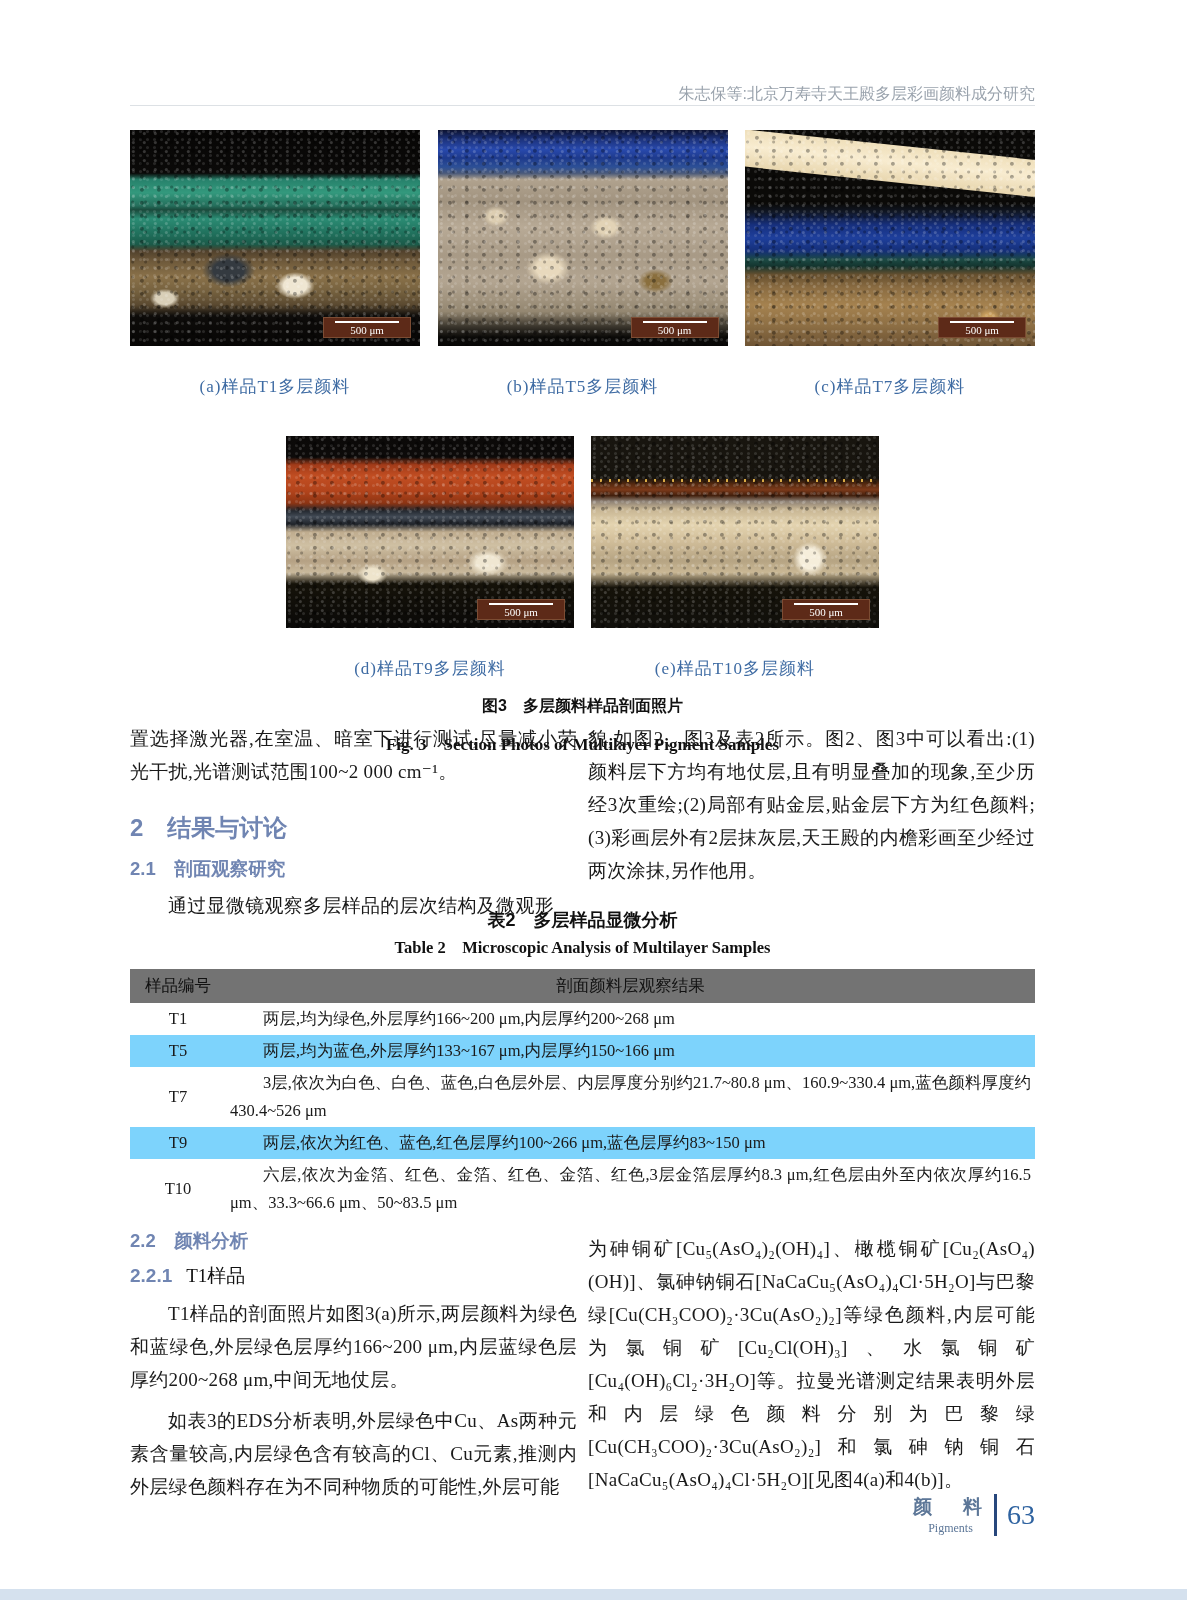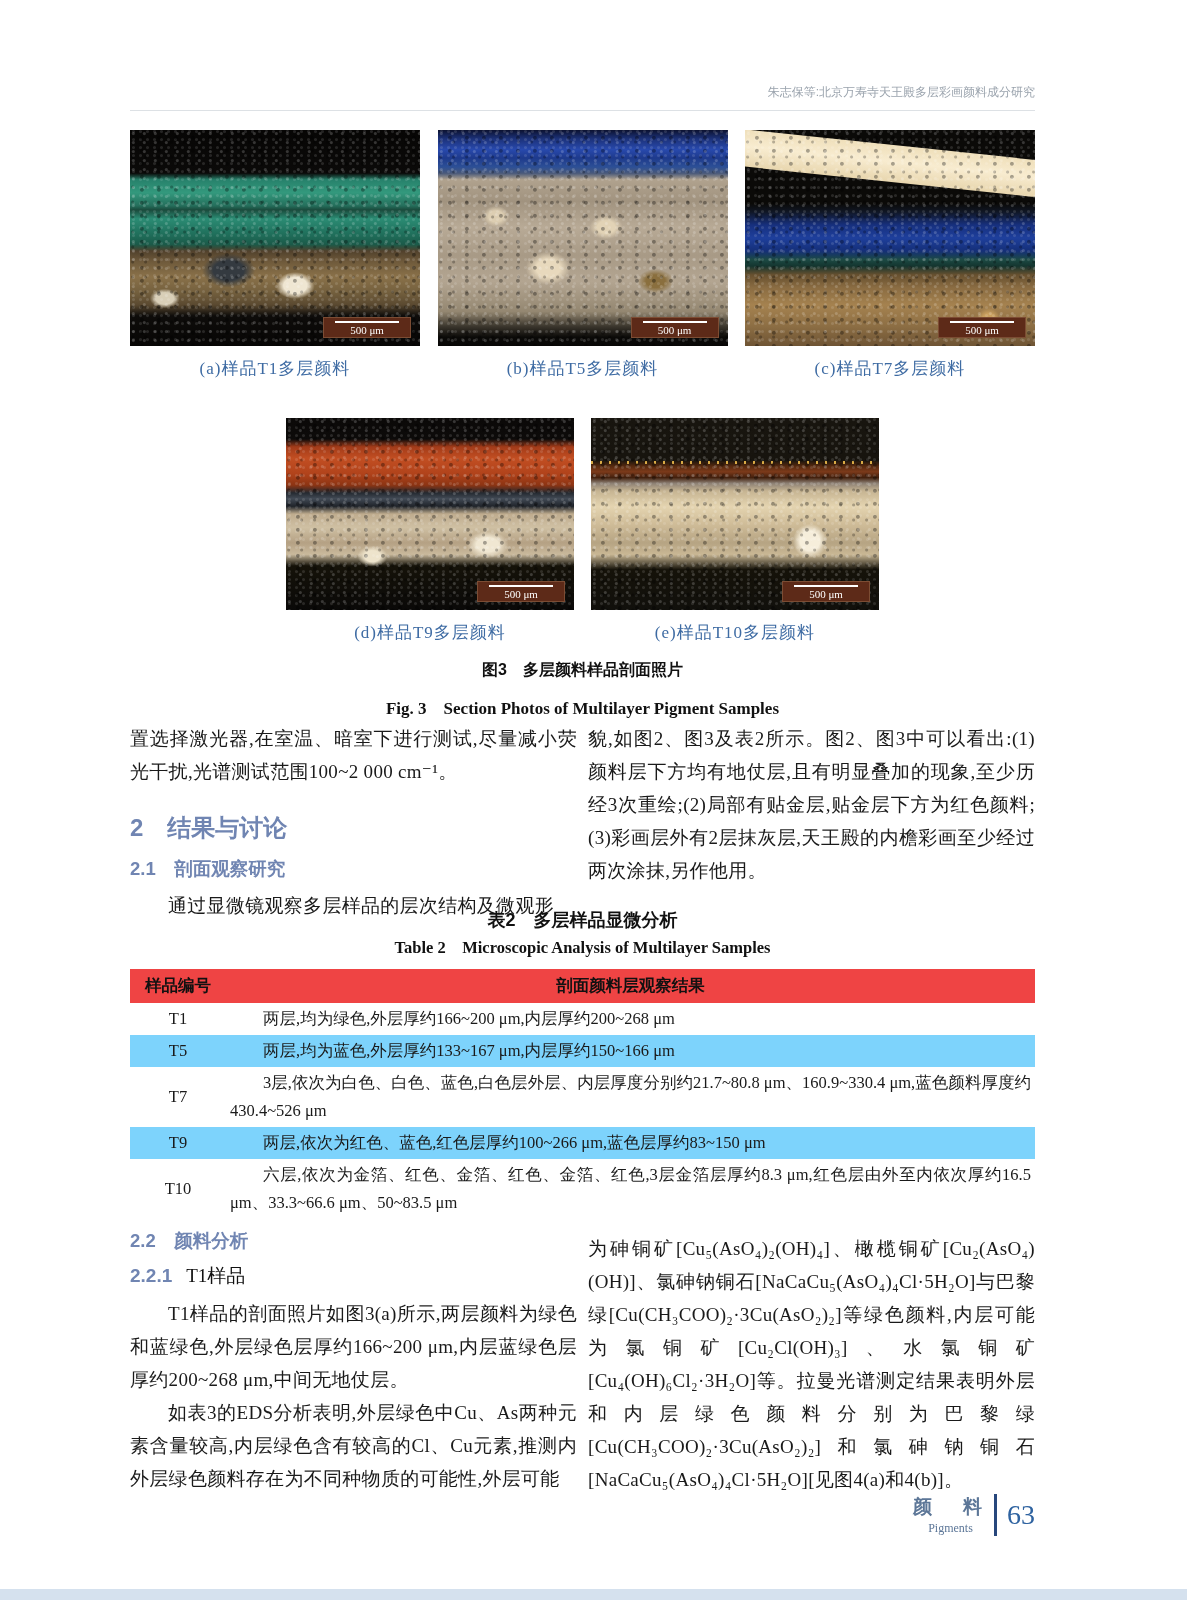--- a/index.html
+++ b/index.html
@@ -5,22 +5,22 @@
   html,body { margin:0; padding:0; background:#ffffff; }
   .page {
     position:relative; width:1187px; height:1600px; margin:0 auto;
     background:#ffffff; overflow:hidden;
     font-family:"Liberation Serif","DejaVu Serif",serif;
     color:#1a1a1a;
   }
   
   .running-head {
     position:absolute; top:84px; left:130px; width:905px;
-    text-align:right; font-size:12px; color:#9aa3ad;
-    padding-bottom:9px; border-bottom:1px solid #dde1e5;
+    text-align:right; font-size:16px; color:#9aa3ad;
+    border-bottom:1px solid #dde1e5;
     font-family:"Liberation Sans","DejaVu Sans",sans-serif;
   }
   
   .figs { position:absolute; top:130px; left:130px; width:905px; }
   .fig-row1 { display:flex; justify-content:space-between; }
   .fig-row2 { display:flex; justify-content:center; gap:17px; margin-top:38px; }
   .fig-cell { display:flex; flex-direction:column; align-items:center; }
   .ph { position:relative; overflow:hidden; background:#0a0908; }
   .ph-size1 { width:290px; height:216px; }
   .ph-size2 { width:288px; height:192px; }
@@ -59,45 +59,45 @@
     linear-gradient(180deg,#18150f 0%,#17140e 22%,#55290f 25%,#7c3a1a 28%,#43200d 31%,#8c8074 34%,#c6b492 38%,#e4d4b0 46%,#d0bd99 55%,#b6a483 65%,#c9b794 71%,#151209 79%,#11100c 100%); }
   .e-gold { position:absolute; top:22.5%; left:0; width:100%; height:3px;
     background:repeating-linear-gradient(90deg, rgba(226,178,72,.95) 0 2px, rgba(226,178,72,0) 2px 9px); }
   .scalebar {
     position:absolute; right:9px; bottom:8px; width:88px; height:21px; z-index:3;
     background:#5d2a18; border:1px solid #7c4c33; box-sizing:border-box;
   }
   .scalebar .line { display:block; height:2px; background:#ffffff; margin:3px 11px 1px; }
   .scalebar .lbl { display:block; color:#ffffff; font-size:11px; line-height:12px; text-align:center;
     font-family:"Liberation Serif","DejaVu Serif",serif; }
-  .fig-cap { margin-top:11px; font-size:17px; letter-spacing:1px; color:#3e6ba3; }
+  .fig-cap { margin-top:29px; font-size:17px; letter-spacing:1px; color:#3e6ba3; }
   .fig-title-zh { margin-top:16px; text-align:center; font-size:16px; font-weight:bold; color:#111;
     font-family:"Liberation Sans","DejaVu Sans",sans-serif; }
   .fig-title-en { margin-top:16px; text-align:center; font-size:17px; font-weight:bold; color:#111; }
   
   .cols { position:absolute; left:130px; width:905px; display:flex; justify-content:space-between; }
   .cols-1 { top:722px; }
   .col { width:447px; }
   .para { font-size:19px; line-height:33px; text-align:justify; letter-spacing:.3px; margin:0; }
-  .indent { text-indent:2em; }
+  .indent { text-indent:2em;margin-top:8px; }
   .h-sec1 { margin:24px 0 6px 0; font-family:"Liberation Sans","DejaVu Sans",sans-serif;
     font-size:24px; font-weight:bold; color:#7085b2; }
   .h-sec2 { margin:12px 0 8px 0; font-family:"Liberation Sans","DejaVu Sans",sans-serif;
     font-size:18.5px; font-weight:bold; color:#7085b2; }
   .h-sec3 { margin:10px 0 8px 0; font-size:19px; }
   .h-sec3 .num { font-family:"Liberation Sans","DejaVu Sans",sans-serif; font-weight:bold; color:#7085b2; }
   .h-sec3 .txt { color:#111; margin-left:14px; }
   
   .tbl-block { position:absolute; top:908px; left:130px; width:905px; }
   .tbl-title-zh { text-align:center; font-size:18px; font-weight:bold; color:#111;
     font-family:"Liberation Sans","DejaVu Sans",sans-serif; }
   .tbl-title-en { text-align:center; font-size:16.5px; font-weight:bold; color:#111; margin-top:5px; }
   table.data { width:905px; border-collapse:collapse; margin-top:10px; table-layout:fixed; }
   table.data th, table.data td { font-size:16.5px; line-height:28px; padding:2px 4px; vertical-align:middle; }
-  table.data th { background:#ef4444; font-weight:bold; color:#111; height:30px; }
+  table.data th { background:#737373; font-weight:normal; color:#111; height:30px; }
   table.data col.c1 { width:96px; }
   td.sample { text-align:center; font-family:"Liberation Serif","DejaVu Serif",serif; }
   td.result { text-align:justify; text-indent:2em; }
   tr.stripe td { background:#7dd3fc; }
   
   .cols-2 { top:1216px; }
   .pad-top { padding-top:16px; }
   
   .footer { position:absolute; top:1494px; left:130px; width:905px;
     display:flex; justify-content:flex-end; align-items:center; }

